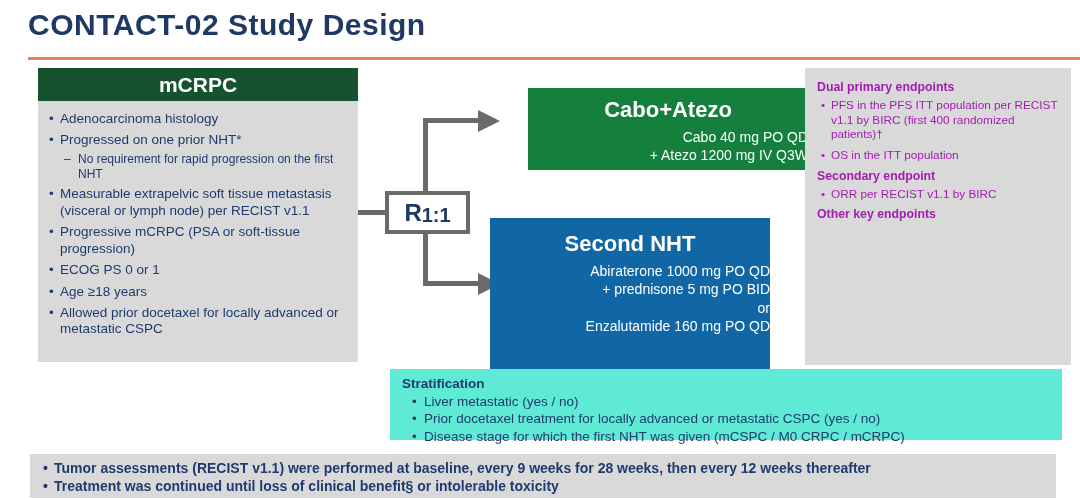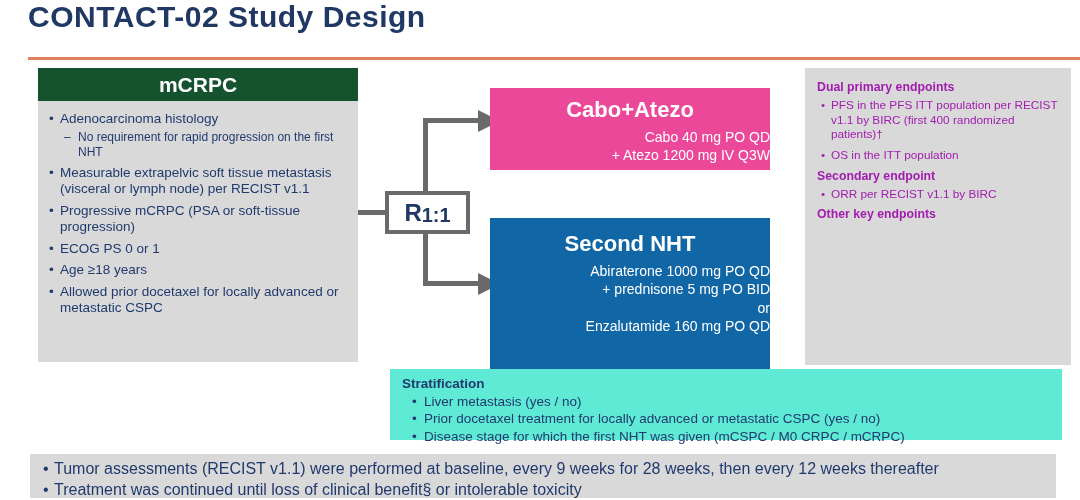--- a/index.html
+++ b/index.html
@@ -1,20 +1,20 @@
 <!DOCTYPE html>
 <html><head>
 <meta charset="utf-8">
 <style>
   * { margin:0; padding:0; box-sizing:border-box; }
   html,body { background:#fff; }
   body { font-family:"Liberation Sans", sans-serif; }
   .slide { position:relative; width:1080px; height:500px; background:#ffffff; overflow:hidden; }
 
-  .title { position:absolute; left:28px; top:0; font-size:30px; font-weight:bold; color:#1F3864; letter-spacing:0.5px; }
+  .title { position:absolute; left:28px; top:8px; font-size:30px; font-weight:bold; color:#1F3864; letter-spacing:0.5px; }
   .divider { position:absolute; left:28px; top:57px; width:1052px; height:3px; background:#E0835C; }
 
   
   .elig { position:absolute; left:38px; top:68px; width:320px; height:294px; background:#D9D9D9; }
   .elig-header { height:33px; background:#14532d; color:#ffffff; font-size:21px; font-weight:bold; text-align:center; line-height:33px; }
   .elig-body { padding:10px 8px 0 6px; }
   ul.blist { list-style:none; }
   ul.blist li { position:relative; padding-left:16px; color:#203A6E; font-size:13.5px; line-height:1.22; margin-bottom:5px; }
   ul.blist li.b::before { content:"•"; position:absolute; left:5px; top:0; }
   ul.blist li.sub { padding-left:34px; font-size:12px; margin-top:-2px; }
@@ -24,21 +24,21 @@
   .conn { position:absolute; background:#6A6A6A; }
   .arrowhead { position:absolute; width:0; height:0; border-top:11px solid transparent; border-bottom:11px solid transparent; border-left:22px solid #6A6A6A; }
 
   
   .rbox { position:absolute; left:385px; top:191px; width:85px; height:43px; background:#ffffff; border:4px solid #6A6A6A; display:flex; align-items:center; justify-content:center; color:#1F3864; }
   .rbox .r { font-size:24px; font-weight:bold; }
   .rbox .ratio { font-size:20px; font-weight:bold; position:relative; top:3px; }
 
   
   .arm { position:absolute; left:490px; width:280px; color:#ffffff; text-align:center; }
-  .arm-exp { top:88px; height:82px; background:#ec4899; padding-top:9px; }
+  .arm-exp { top:88px; height:82px; background:#15803d; padding-top:9px;margin-left:38px; }
   .arm-ctl { top:218px; height:187px; background:#1167A5; padding-top:13px; }
   .arm-title { font-size:22px; font-weight:bold; margin-bottom:5px; }
   .arm-line { font-size:14px; line-height:1.32;text-align:right; }
 
   
   .endp { position:absolute; left:805px; top:68px; width:266px; height:297px; background:#D9D9D9; padding:12px 8px 0 12px; color:#a21caf; }
   .endp h4 { font-size:12.3px; font-weight:bold; margin-bottom:4px; }
   .endp ul { list-style:none; margin-bottom:4px; }
   .endp ul li { position:relative; padding-left:14px; font-size:11.8px; line-height:1.24; margin-bottom:6px; }
   .endp ul li::before { content:"•"; position:absolute; left:4px; top:0; }
@@ -46,36 +46,37 @@
   
   .strat { position:absolute; left:390px; top:369px; width:672px; height:71px; background:#5eead4; padding:7px 12px 0 12px; color:#203A6E; }
   .strat h4 { font-size:13.5px; font-weight:bold; margin-bottom:2px; }
   .strat ul { list-style:none; }
   .strat ul li { position:relative; padding-left:22px; font-size:13.5px; line-height:1.28; }
   .strat ul li::before { content:"•"; position:absolute; left:10px; top:0; }
 
   
   .foot { position:absolute; left:30px; top:454px; width:1026px; height:44px; background:#D9D9D9; padding:5px 10px 0 8px; color:#203A6E; }
   .foot ul { list-style:none; }
-  .foot ul li { position:relative; padding-left:16px; font-size:16px; line-height:1.3; }
+  .foot ul li { position:relative; padding-left:16px; font-size:14px; line-height:1.3;font-weight:bold; }
   .foot ul li::before { content:"•"; position:absolute; left:5px; top:0; }
 </style>
 </head>
 <body>
 
 <div class="slide">
 
   <div class="title">CONTACT-02 Study Design</div>
   <div class="divider"></div>
 
   <div class="elig">
     <div class="elig-header">mCRPC</div>
     <div class="elig-body">
       <ul class="blist">
         <li class="b">Adenocarcinoma histology</li>
+        <li class="b">Progressed on one prior NHT*</li>
         <li class="sub">No requirement  for rapid progression on the first NHT</li>
         <li class="b">Measurable extrapelvic soft tissue metastasis (visceral or lymph node) per RECIST v1.1</li>
         <li class="b">Progressive mCRPC (PSA or soft-tissue progression)</li>
         <li class="b">ECOG PS 0 or 1</li>
         <li class="b">Age ≥18 years</li>
         <li class="b">Allowed prior docetaxel for locally advanced or metastatic CSPC</li>
       </ul>
     </div>
   </div>
 
@@ -115,21 +116,21 @@
     <h4>Secondary endpoint</h4>
     <ul>
       <li>ORR per RECIST v1.1 by BIRC</li>
     </ul>
     <h4>Other key endpoints</h4>
   </div>
 
   <div class="strat">
     <h4>Stratification</h4>
     <ul>
-      <li>Liver metastasis (yes / no)</li>
+      <li>Liver metastatic (yes / no)</li>
       <li>Prior docetaxel treatment for locally advanced or metastatic CSPC (yes / no)</li>
       <li>Disease stage for which the first NHT was given (mCSPC / M0 CRPC / mCRPC)</li>
     </ul>
   </div>
 
   <div class="foot">
     <ul>
       <li>Tumor assessments (RECIST v1.1) were performed at baseline, every 9 weeks for 28 weeks, then every 12 weeks thereafter</li>
       <li>Treatment was continued until loss of clinical benefit§ or intolerable toxicity</li>
     </ul>

